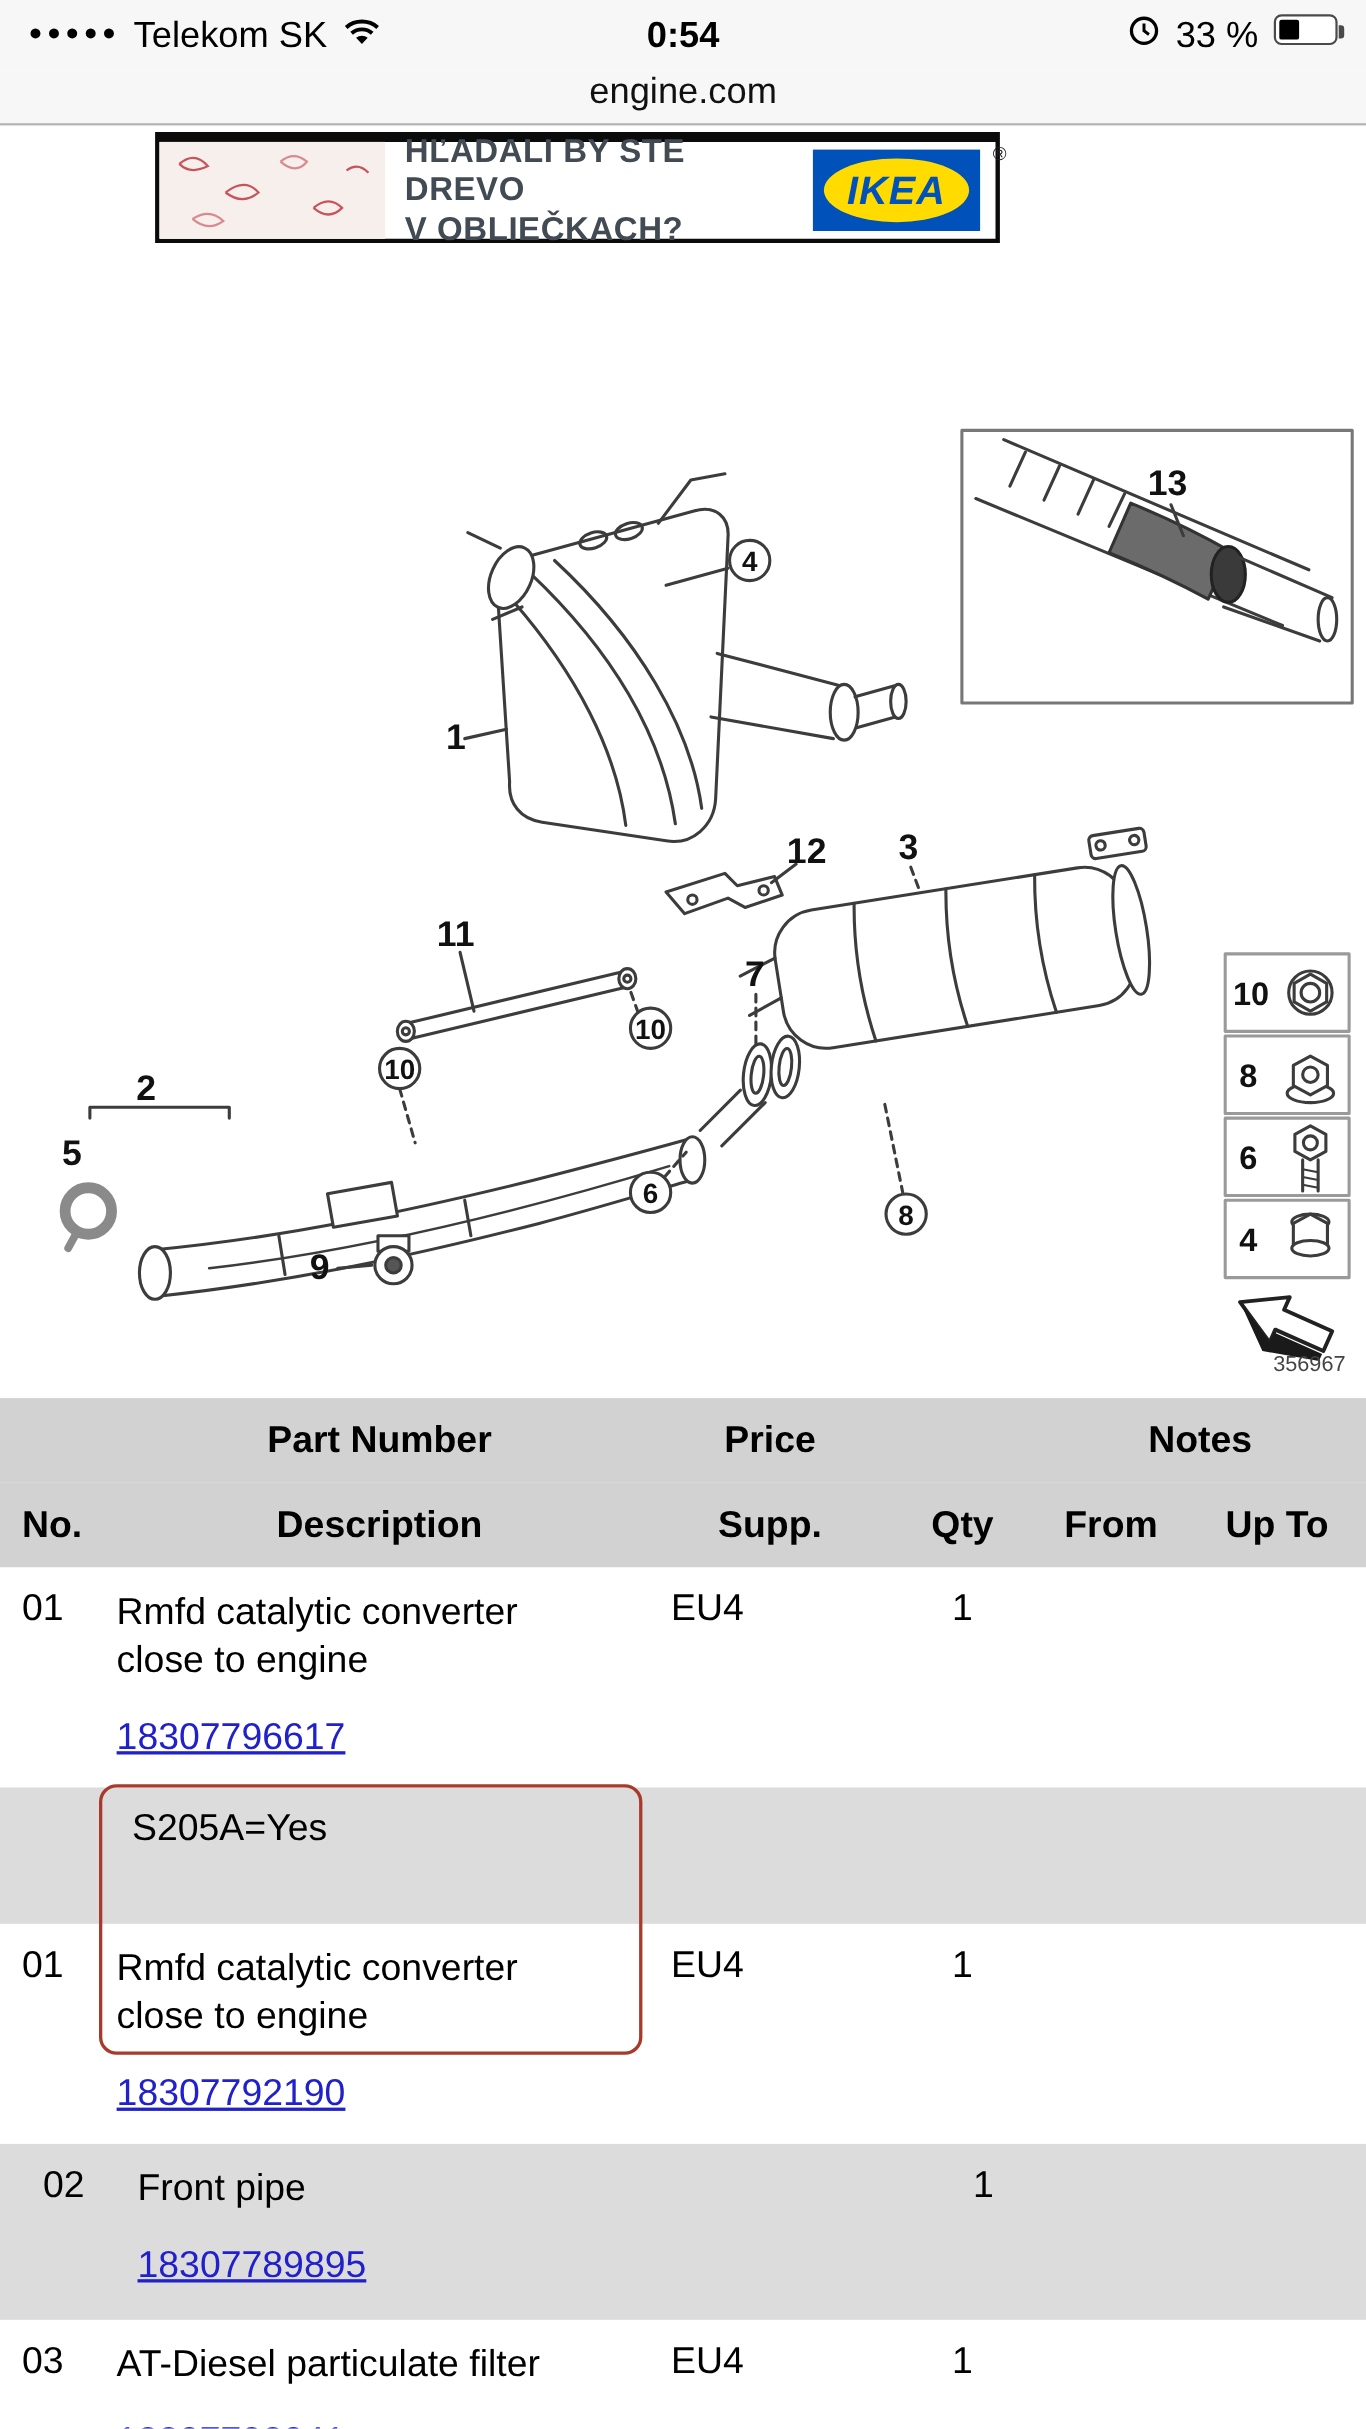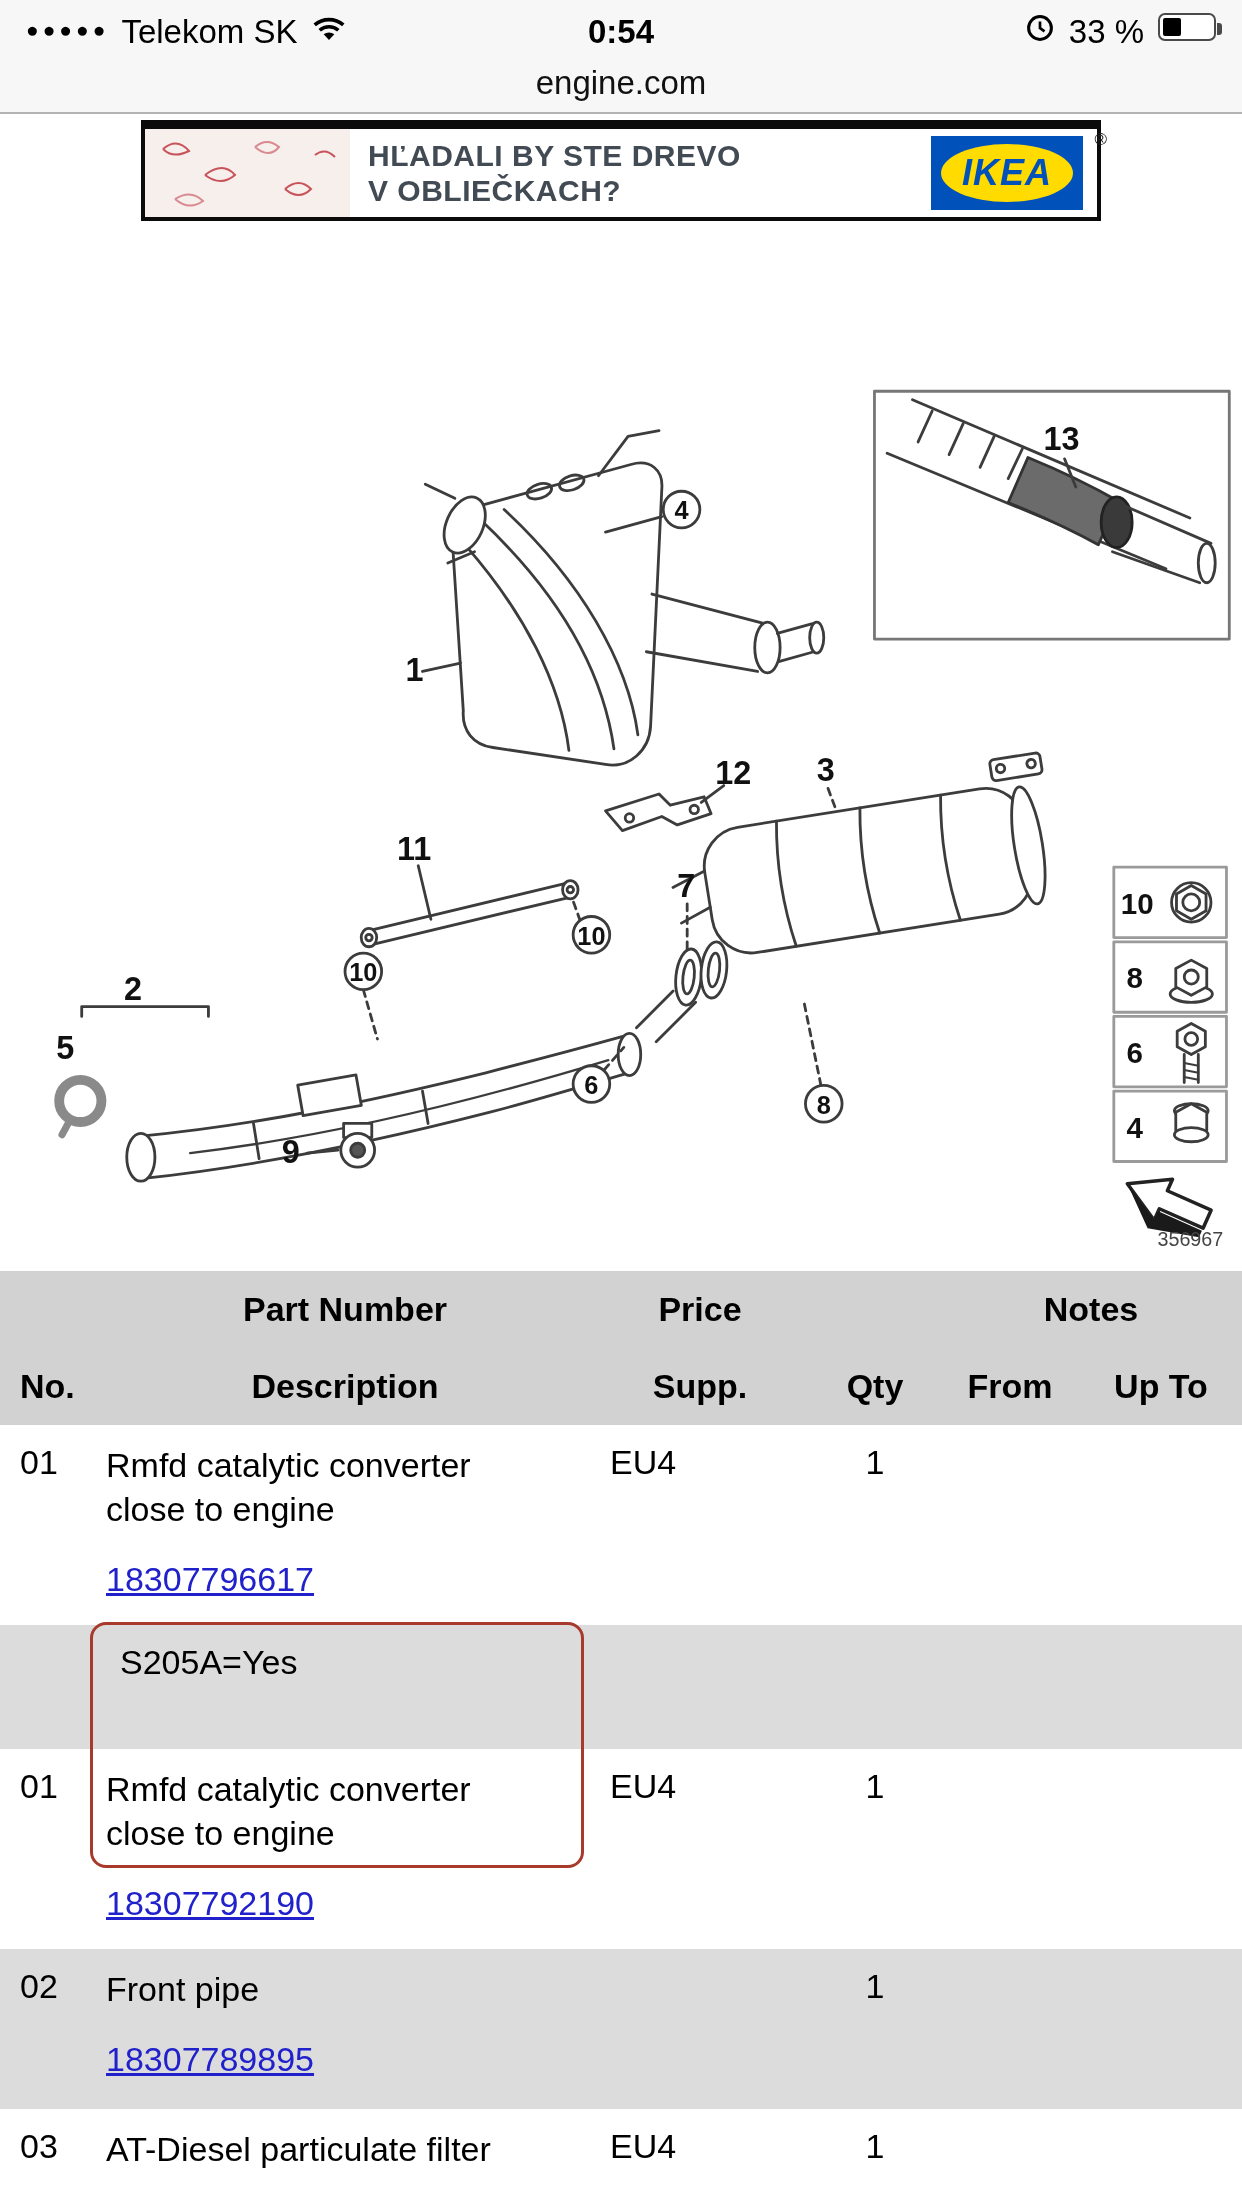--- a/index.html
+++ b/index.html
@@ -24,21 +24,21 @@
   
   .urlbar {
     position:absolute; top:64px; left:0; width:100%; height:50px;
     background:#f7f7f7; border-bottom:2px solid #b3b3b3;
     display:flex; align-items:flex-start; justify-content:center;
     font-size:33px; color:#111;
   }
 
   
   .ad {
-    position:absolute; top:120px; left:141px; width:960px; height:101px;
+    position:absolute; top:120px; left:141px; width:768px; height:101px;
     border:4px solid #0b0b0b; border-top-width:9px; background:#fff;
     display:flex; align-items:stretch;
   }
   .ad-img { width:205px; flex:0 0 auto; background:#f6efec; overflow:hidden; }
   .ad-text {
     flex:1; display:flex; flex-direction:column; justify-content:center;
     font-weight:bold; color:#424b53; font-size:30px; line-height:1.18;
     padding-left:18px; letter-spacing:0.5px;
   }
   .ad-ikea {
@@ -64,21 +64,21 @@
   .c-desc { padding-left:6px; line-height:44px; }
   .c-supp { padding-left:20px; }
   .c-qty { text-align:center; }
   .center { text-align:center; padding-left:0; }
   .span-notes { grid-column:5 / 7; text-align:center; }
   .row .td { padding-top:18px; }
   .bg-w { background:#ffffff; }
   .bg-g { background:#dcdcdc; }
   .r-main2 { height:200px; }
   .r-note { height:124px; }
-  .r-one  { height:160px; }
+  .r-one  { height:160px;padding-left:19px; }
   .r-last { height:140px; }
   .bold { font-weight:bold; }
   .pn {
     display:inline-block; margin-top:26px; color:#2121cc;
     text-decoration:underline; cursor:pointer; line-height:44px;
   }
   .note-row .c-supp { }
   .redbox {
     position:absolute; top:351px; left:90px; width:494px; height:246px;
     border:3px solid #a83a2c; border-radius:16px; pointer-events:none;

